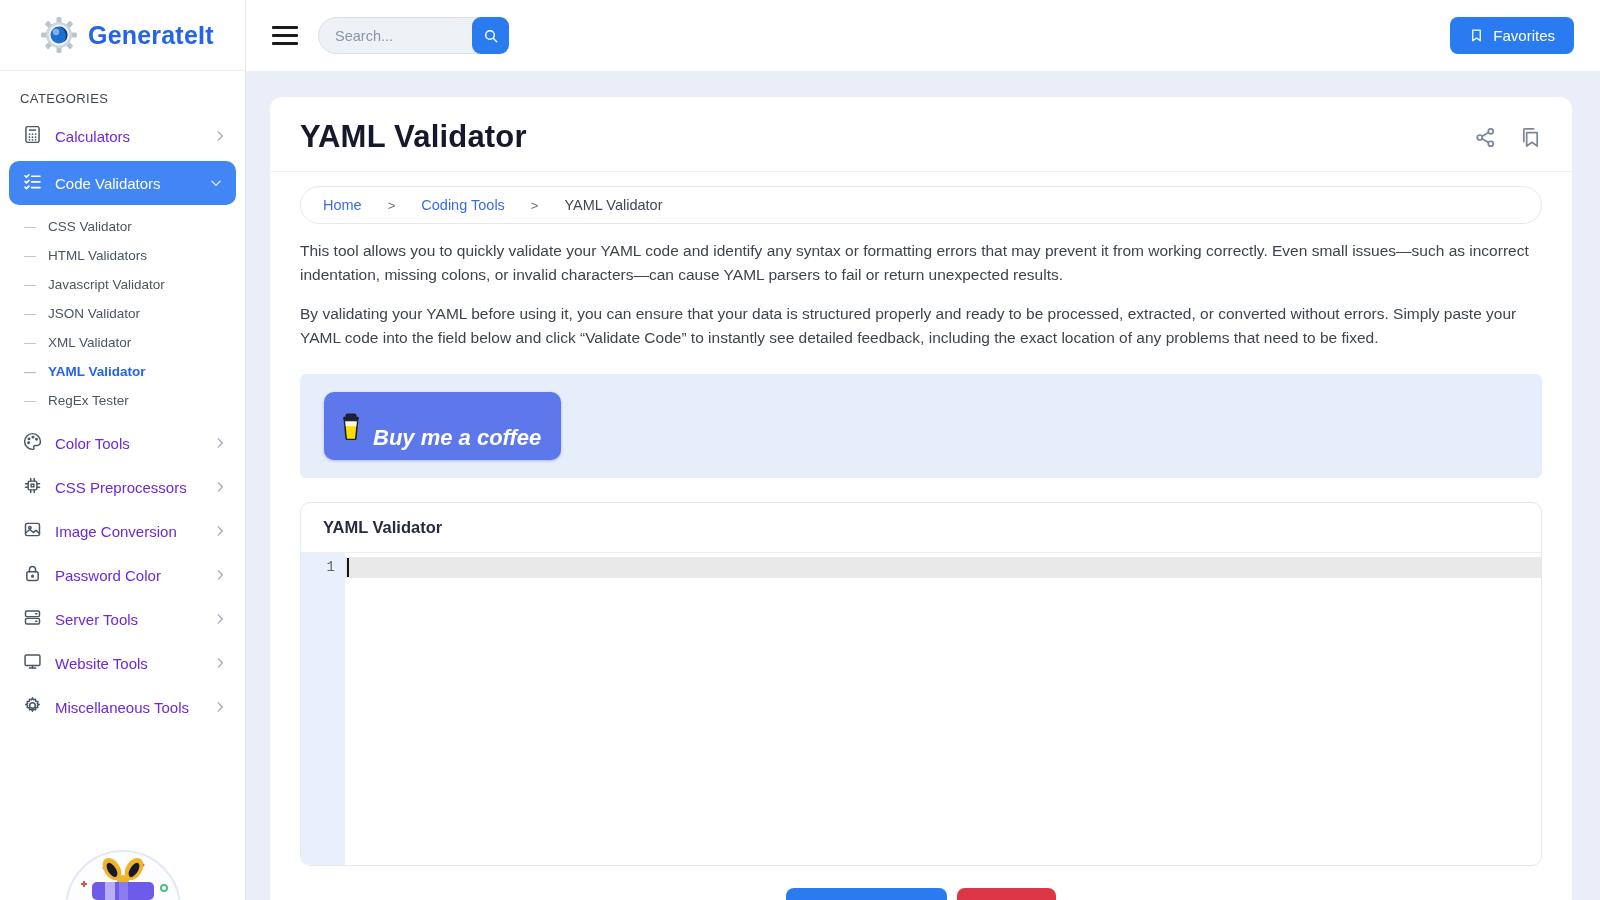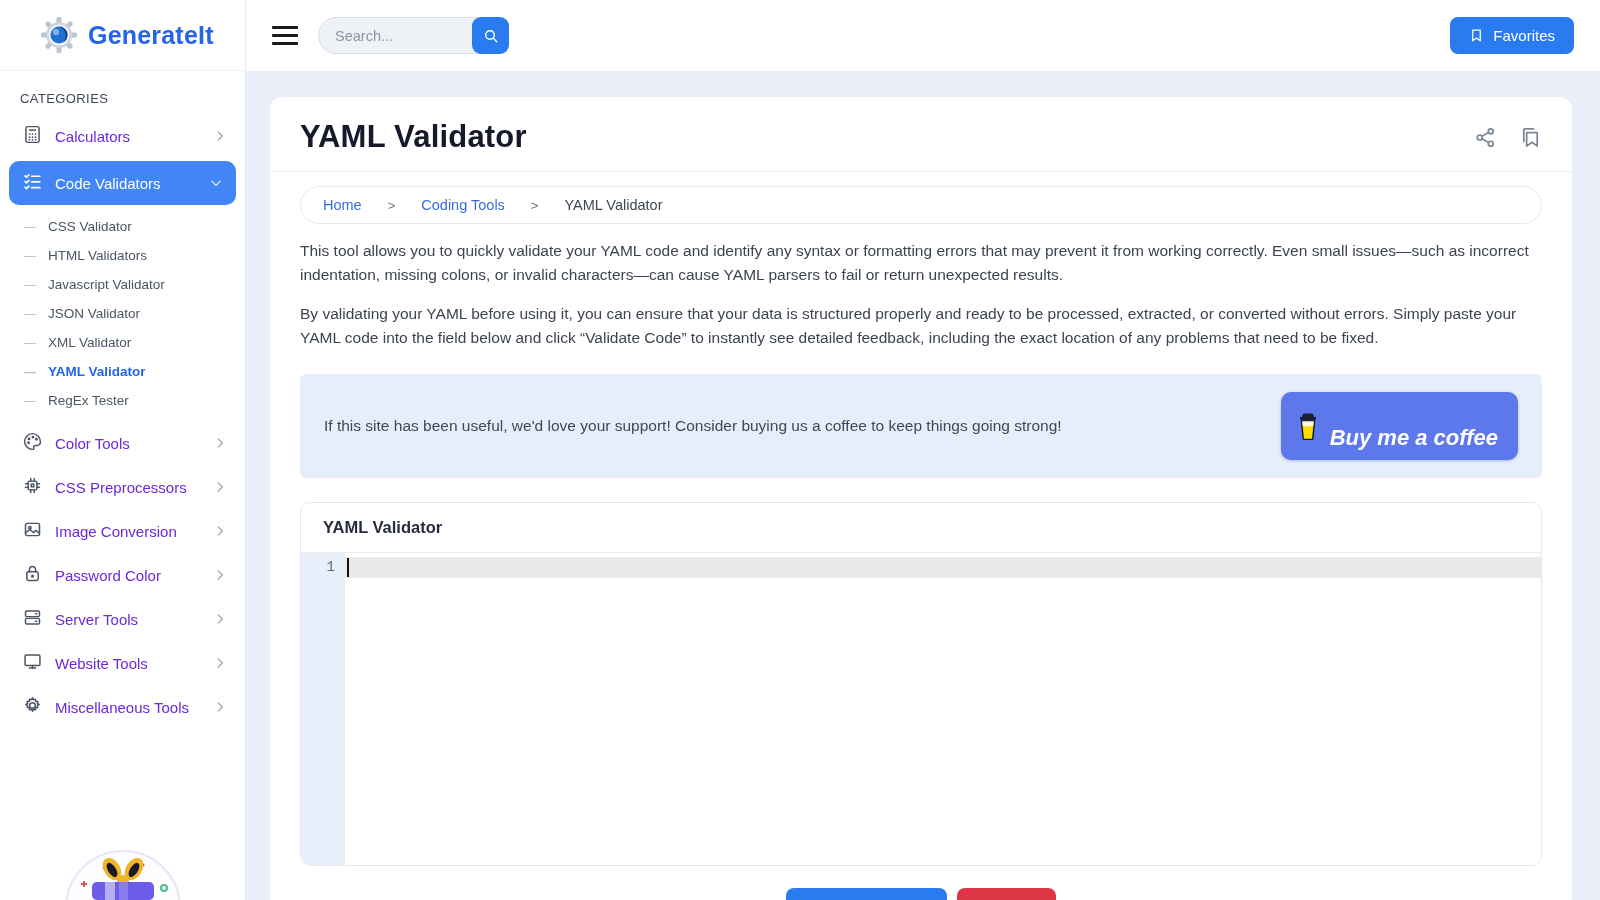--- a/index.html
+++ b/index.html
@@ -362,21 +362,20 @@
         <span class="crumb-sep">&gt;</span>
         <a class="crumb-link">Coding Tools</a>
         <span class="crumb-sep">&gt;</span>
         <span class="crumb-current">YAML Validator</span>
       </div>
 
       <p class="para">This tool allows you to quickly validate your YAML code and identify any syntax or formatting errors that may prevent it from working correctly. Even small issues—such as incorrect indentation, missing colons, or invalid characters—can cause YAML parsers to fail or return unexpected results.</p>
       <p class="para">By validating your YAML before using it, you can ensure that your data is structured properly and ready to be processed, extracted, or converted without errors. Simply paste your YAML code into the field below and click “Validate Code” to instantly see detailed feedback, including the exact location of any problems that need to be fixed.</p>
 
       <div class="callout">
-        <span class="callout-text">If this site has been useful, we'd love your support! Consider buying us a coffee to keep things going strong!</span>
         <button class="bmc-btn">
           <span style="display:flex;">
               <svg width="22" height="28" viewBox="0 0 22 28">
                 <rect x="3" y="4.5" width="16" height="4" rx="2" fill="#1c2033"></rect>
                 <rect x="5.5" y="1.5" width="11" height="4" rx="2" fill="#1c2033"></rect>
                 <path d="M4.5 9 h13 l-1.6 17 a1.8 1.8 0 0 1 -1.8 1.6 h-6.2 a1.8 1.8 0 0 1 -1.8 -1.6z" fill="#ffdd00" stroke="#1c2033" stroke-width="1.6"></path>
                 <path d="M5.2 9.2 h11.6 l-.5 5 h-10.6z" fill="#fff" opacity="0.85"></path>
               </svg>
             </span>
           <span class="bmc-label">Buy me a coffee</span>

